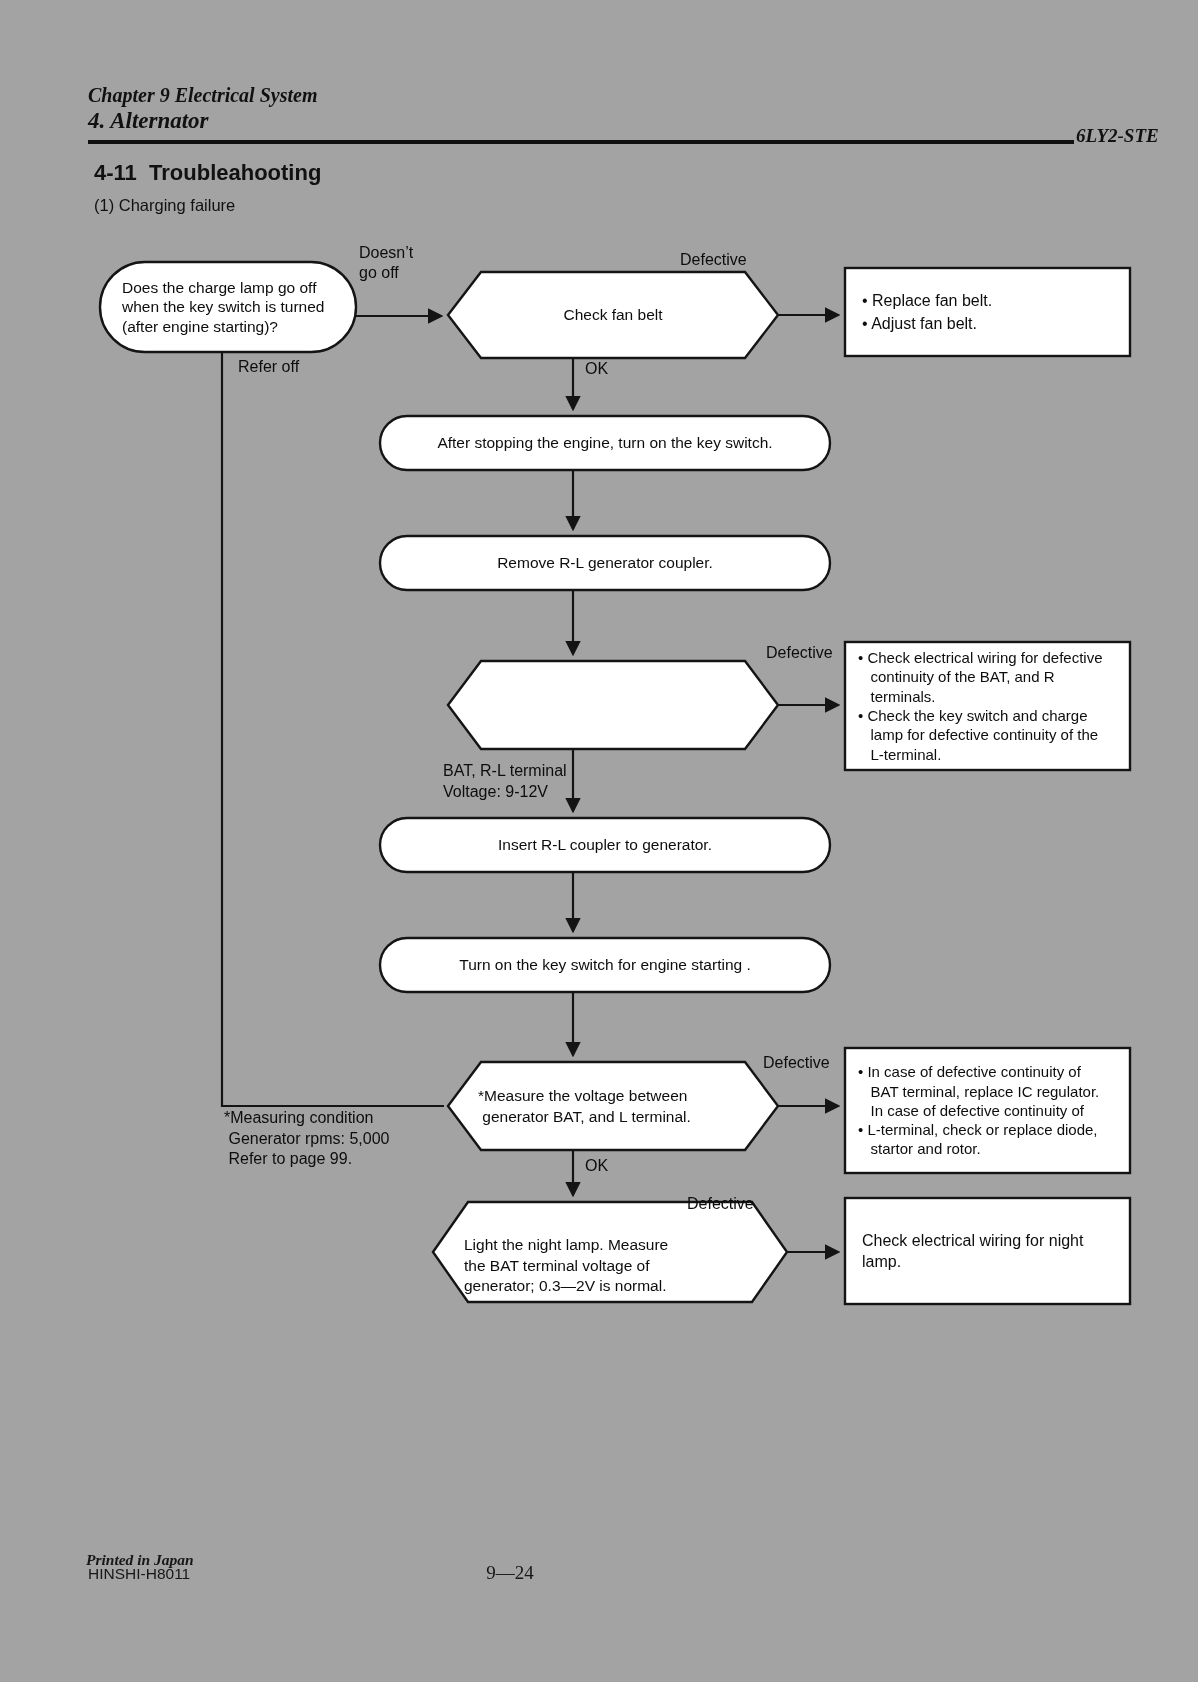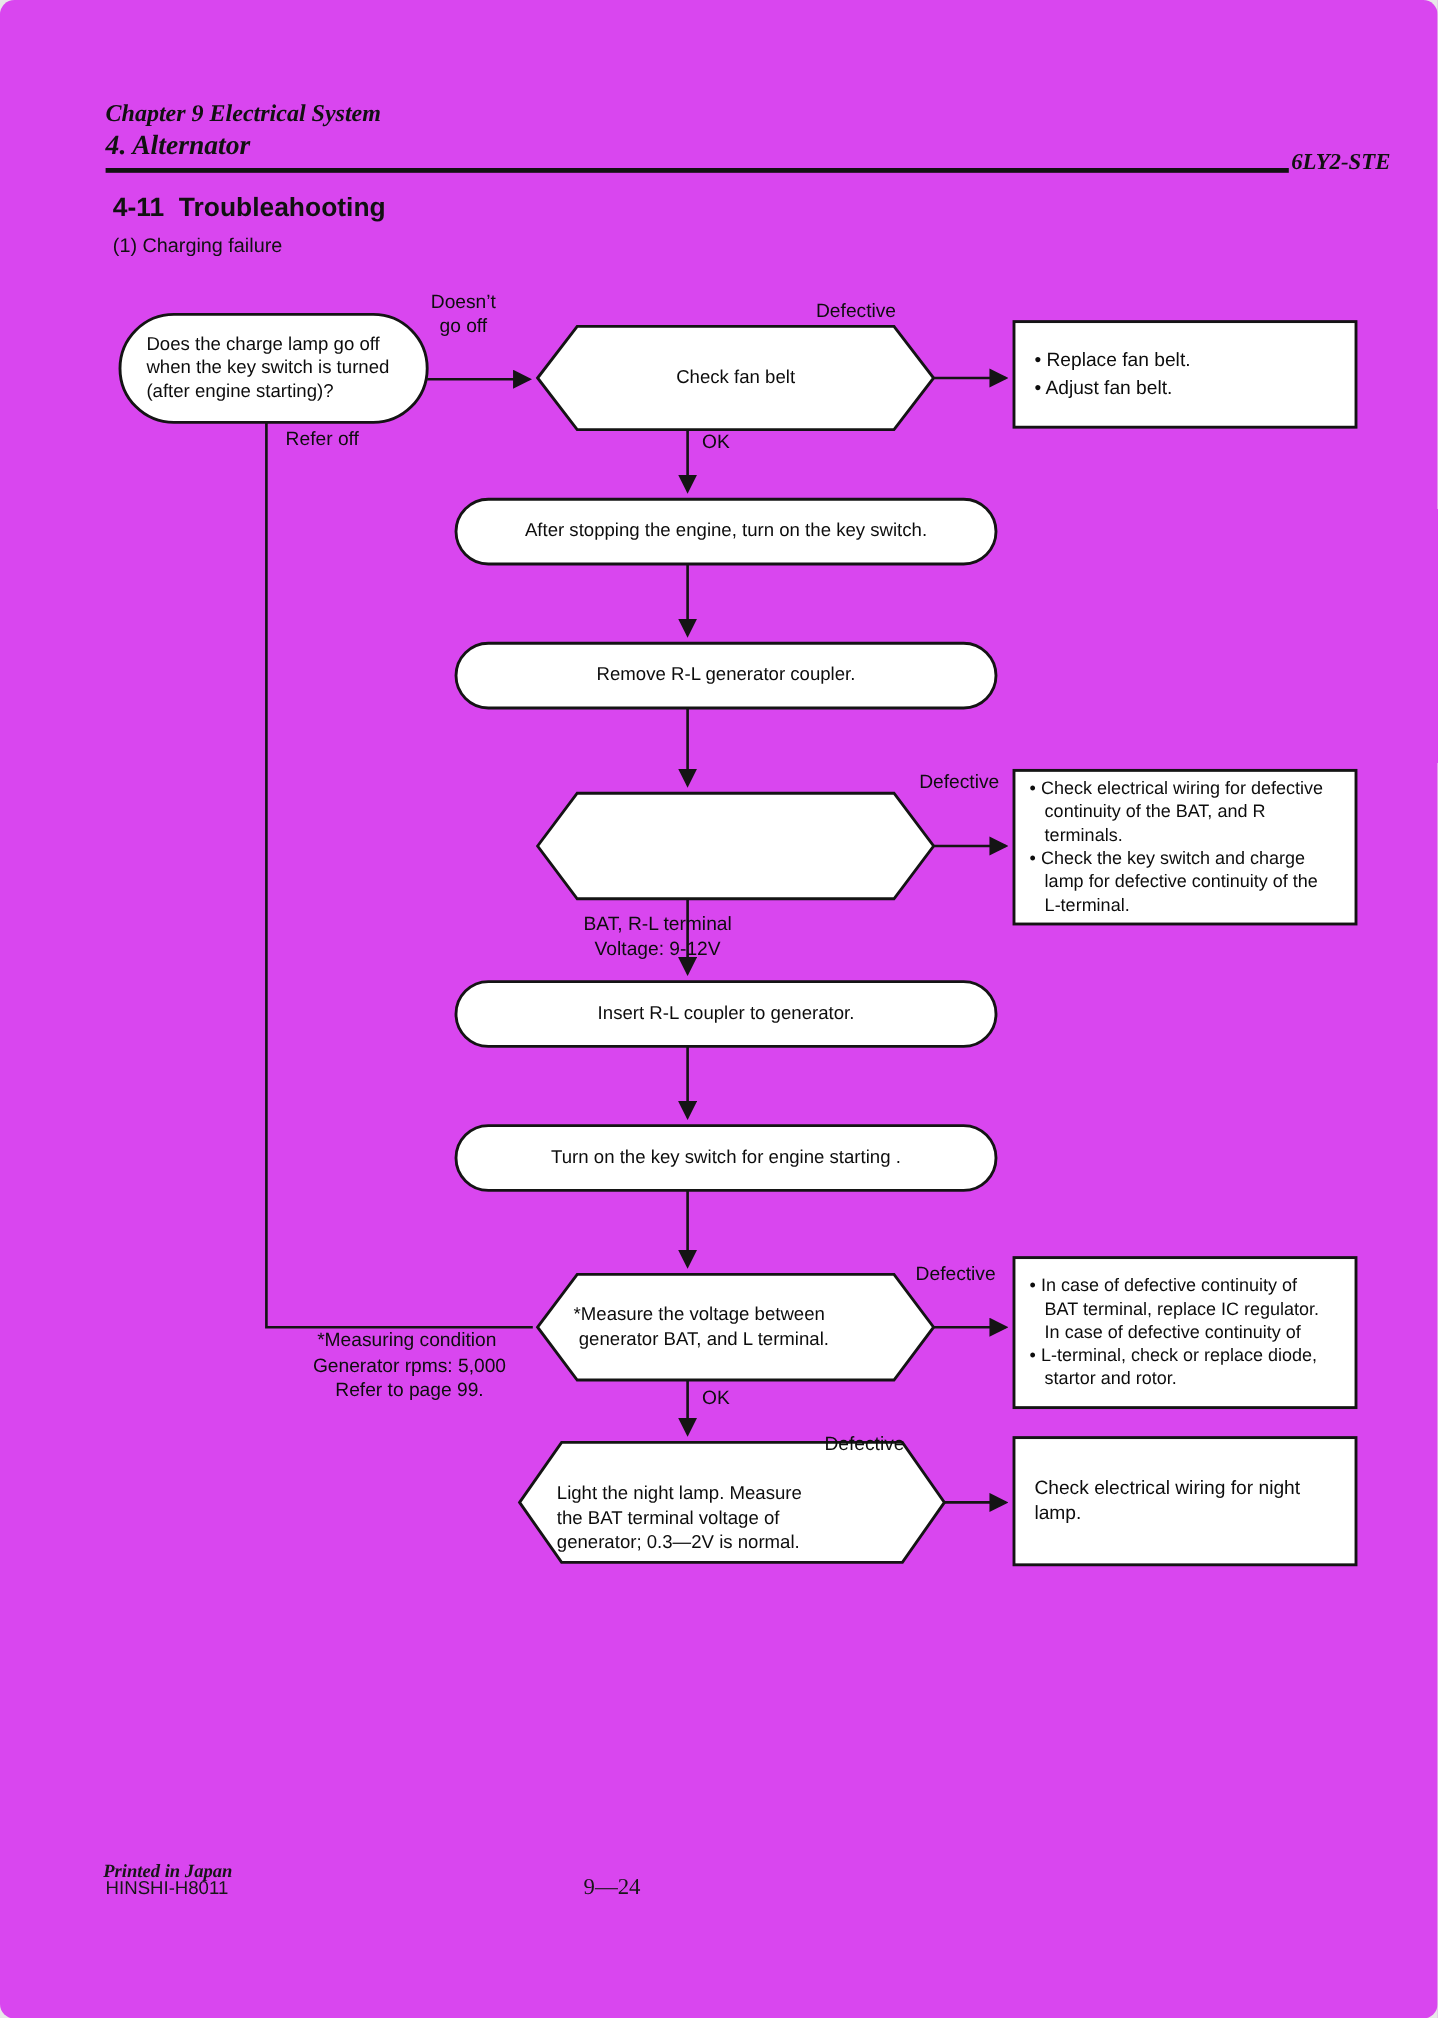--- a/index.html
+++ b/index.html
@@ -1,31 +1,30 @@
 <!DOCTYPE html>
 <html><head>
 <meta charset="utf-8">
 <style>
   html,body { margin:0; padding:0; background:#e8e8e8; }
   .page {
-    position:relative; width:1198px; height:1682px; background:#d946ef;
+    position:relative; width:1198px; height:1682px; background:#a3a3a3;
     font-family:"Liberation Sans", sans-serif; color:#111; overflow:hidden;
     margin:0 auto;
-    border-radius:12px;
   }
   .abs { position:absolute; }
   .pre { white-space:pre-wrap; }
   .serif-i { font-family:"Liberation Serif", serif; font-style:italic; font-weight:bold; }
   .node-text {
     position:absolute; display:flex; flex-direction:column; justify-content:center;
     white-space:pre-wrap; font-size:15.5px; line-height:20px; color:#0d0d0d;
   }
   .t-center { text-align:center; }
   .t-left { text-align:left; }
-  .lbl { position:absolute; font-size:16px; line-height:20px; white-space:pre-wrap; color:#0d0d0d;text-align:center; }
+  .lbl { position:absolute; font-size:16px; line-height:20px; white-space:pre-wrap; color:#0d0d0d; }
   .hdr-rule { position:absolute; background:#111; }
   svg .shape { fill:#ffffff; stroke:#141414; stroke-width:2.4; }
   svg .wire  { fill:none; stroke:#141414; stroke-width:2.2; }
   .footer-txt { position:absolute; color:#171717; }
 </style>
 </head>
 <body>
 
 <div class="page">
 

